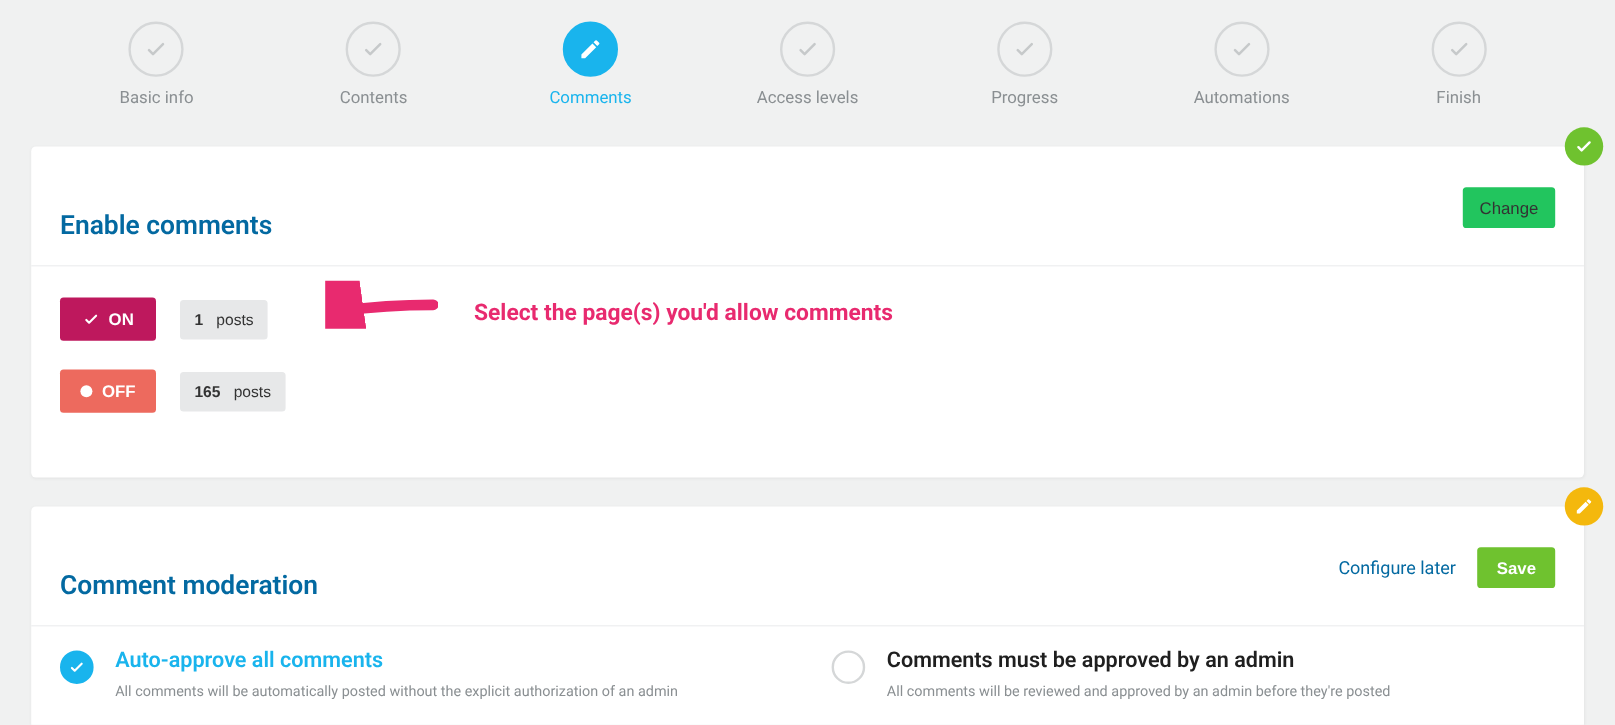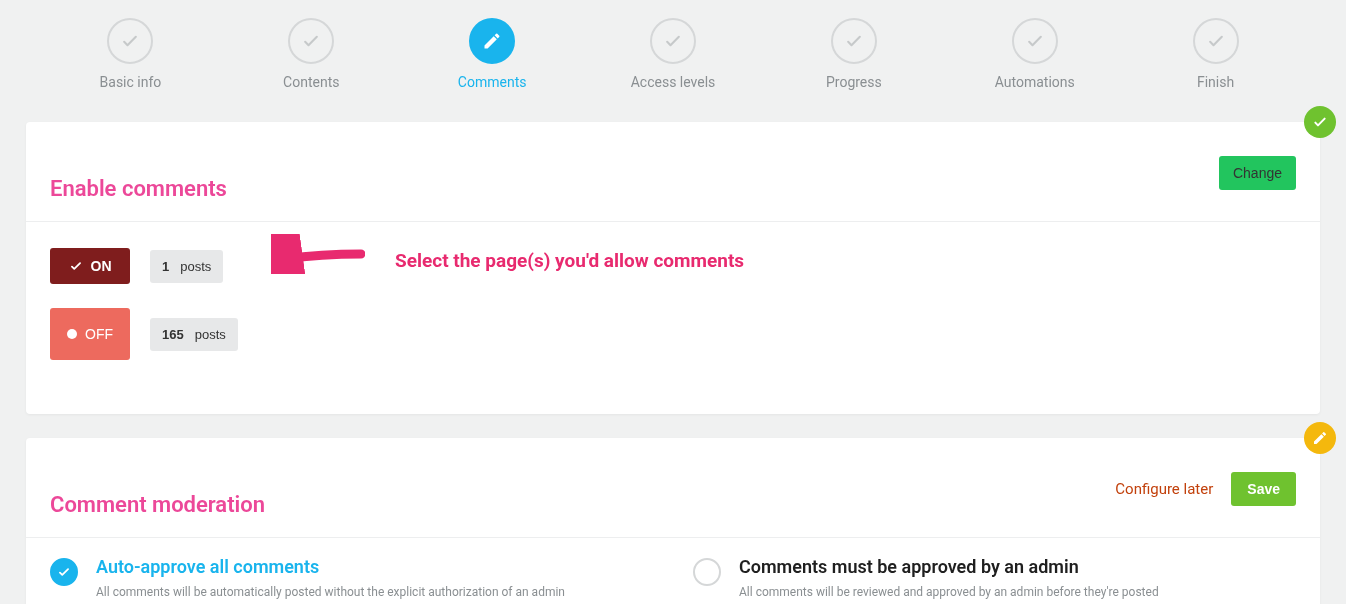--- a/index.html
+++ b/index.html
@@ -58,21 +58,21 @@
   .card-header {
     display: flex;
     justify-content: space-between;
     align-items: center;
     padding: 22px 24px 20px 24px;
     border-bottom: 1px solid #edeeef;
   }
   .card-title {
     font-size: 22px;
     font-weight: 600;
-    color: #ec4899;
+    color: #0369a1;
     margin-top: 32px;
   }
   .card-body {
     padding: 26px 24px 30px 24px;
     position: relative;
   }
 
   
   .corner-badge {
     position: absolute;
@@ -98,51 +98,51 @@
     align-items: center;
     justify-content: center;
     gap: 8px;
   }
   .btn-change {
     background: #22c55e;
     color: #333;
     padding: 9px 14px;
   }
   .btn-green {
-    background: #7f1d1d;
+    background: #be185d;
     color: #fff;
     font-weight: 600;
     width: 80px;
     height: 36px;
     font-size: 14px;
     justify-content: center;
   }
   .btn-red {
     background: #ed6a5e;
     color: #fff;
-    font-weight: 400;
+    font-weight: 700;
     width: 80px;
-    height: 52px;
+    height: 36px;
     font-size: 14px;
   }
   .btn-tag {
     background: #e7e8e9;
     color: #333;
     padding: 9px 12px;
     font-size: 13px;
   }
   .btn-tag strong { font-weight: 700; margin-right: 3px; }
   .btn-save {
     background: #6fc22f;
     color: #fff;
     font-weight: 600;
     padding: 9px 16px;
   }
   .link-muted {
-    color: #c2410c;
+    color: #0369a1;
     font-size: 15px;
     text-decoration: none;
     margin-right: 18px;
     cursor: pointer;
   }
   .header-actions { display:flex; align-items:center; }
 
   
   .toggle-row {
     display: flex;

